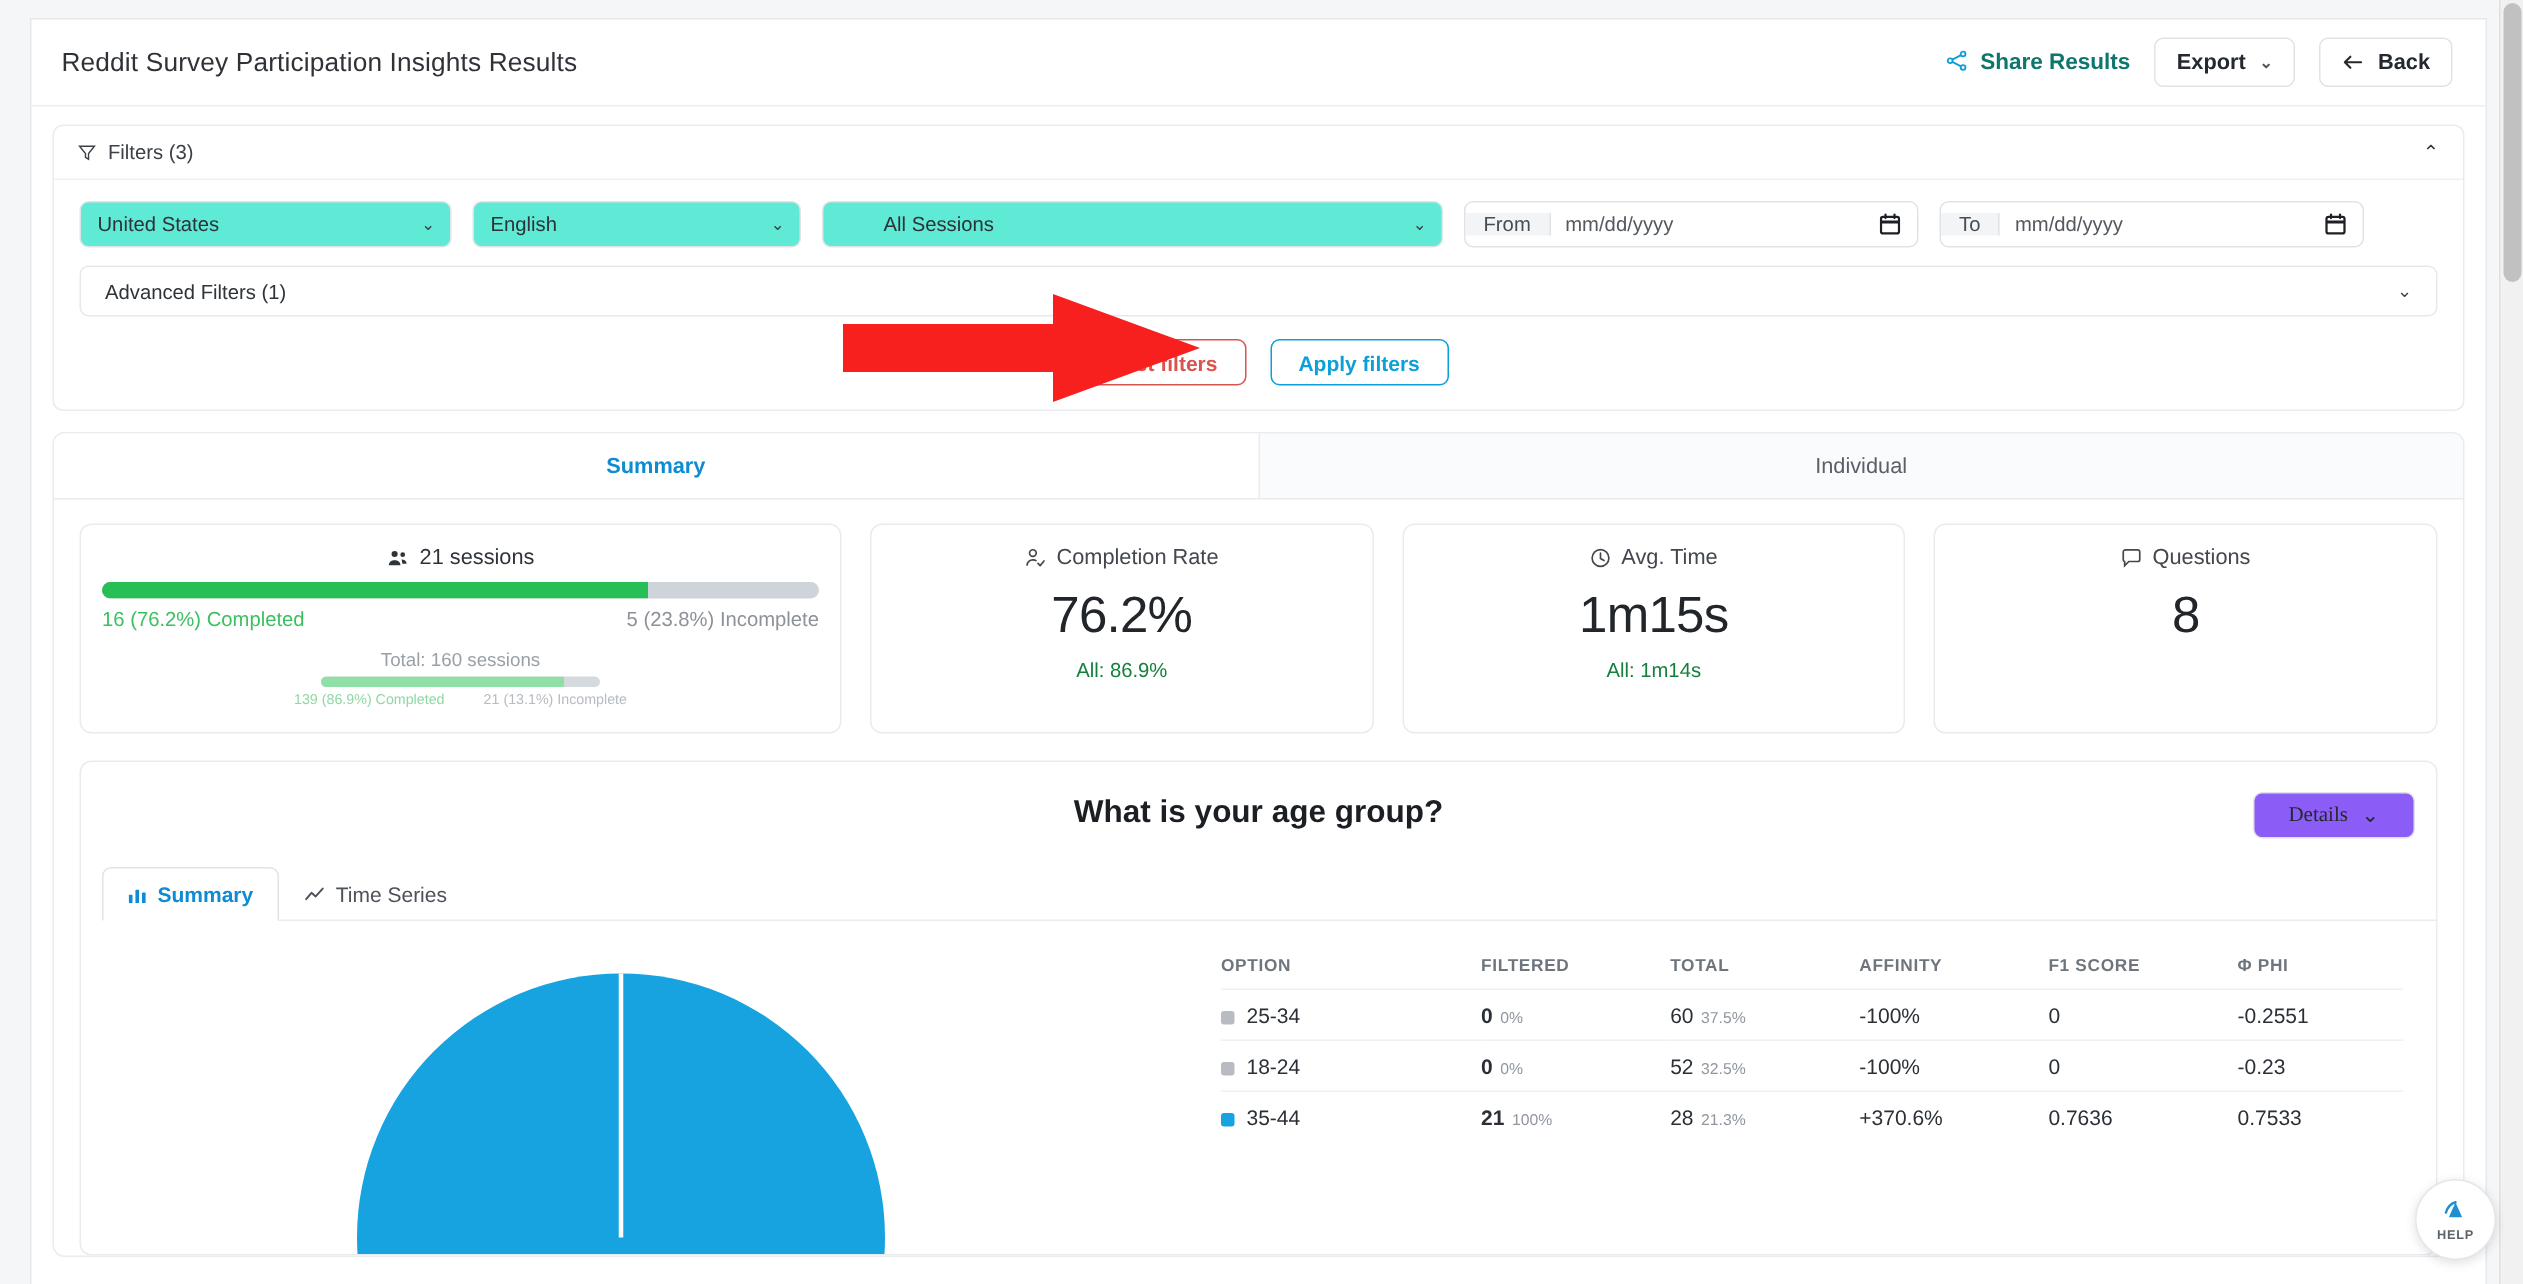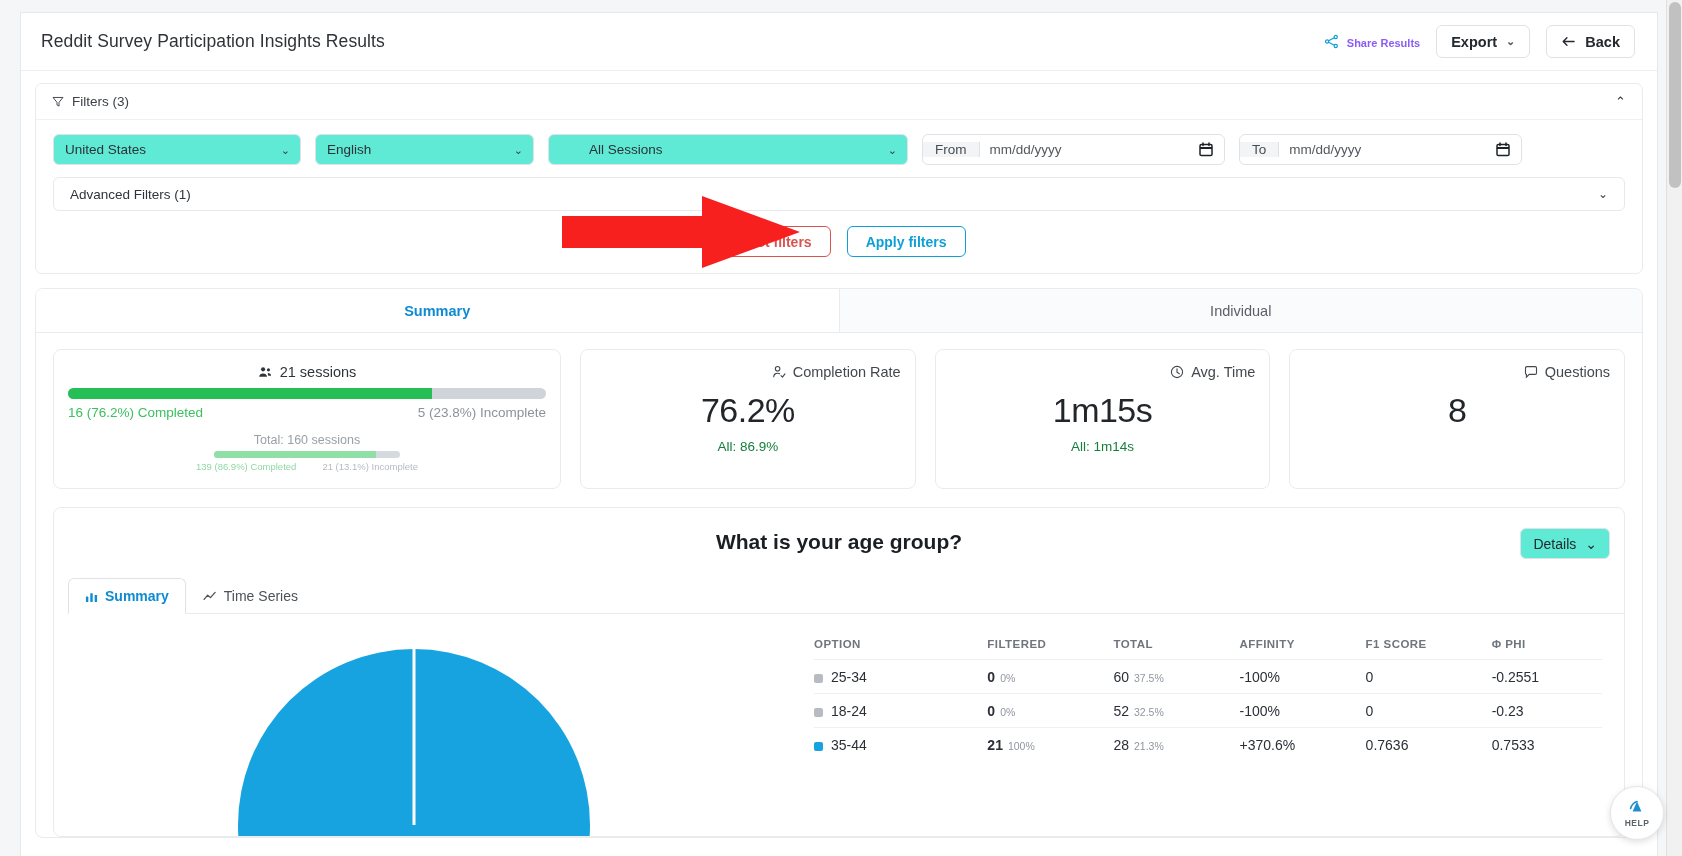--- a/index.html
+++ b/index.html
@@ -33,22 +33,22 @@
   .page-title {
     font-size: 17.5px; color: #2f3338; font-weight: 400;
     letter-spacing: .1px;
     margin-left: 8px;
   }
   .header-actions {
     margin-left: auto;
     display: flex; align-items: center; gap: 16px;
   }
   .share-link {
-    display: flex; align-items: flex-end; gap: 8px;
-    color: #8b5cf6; font-size: 11px; font-weight: 600;
+    display: flex; align-items: flex-start; gap: 8px;
+    color: #0f766e; font-size: 15px; font-weight: 600;
     cursor: pointer;
   }
   .btn {
     display: inline-flex; align-items: center; gap: 9px;
     height: 33px; padding: 0 14px;
     border: 1px solid #dfe2e6; border-radius: 6px;
     background: #fff; font-size: 14.5px; color: #24292f;
     font-weight: 600; cursor: pointer; white-space: nowrap;
   }
   .btn .caret { font-size: 11px; color: #555; }
@@ -81,21 +81,21 @@
     font-size: 13.5px; color: #2d3238;
     cursor: pointer;
   }
   .select-box .sc {
     position: absolute; right: 10px; top: 50%;
     transform: translateY(-50%);
     font-size: 11px; color: #3a3f45;
   }
   .sb-country { width: 248px; }
   .sb-language { width: 219px; }
-  .sb-sessions { width: 360px; padding-left: 40px; }
+  .sb-sessions { width: 414px; padding-left: 40px; }
   .date-group {
     display: flex; align-items: center;
     height: 31px;
     border: 1px solid #dfe3e8; border-radius: 6px;
     overflow: hidden; background: #fff;
   }
   .date-group .addon {
     display: flex; align-items: center;
     padding: 0 12px;
     background: #f3f4f6;
@@ -208,21 +208,21 @@
   .bar-fill-sm { background: #90dfa7; height: 100%; }
   .bar-legend-sm {
     margin: 3px auto 0 auto; width: 222px;
     display: flex; justify-content: space-between;
     font-size: 9.5px;
   }
   .lgs-complete { color: #8fd8a4; }
   .lgs-incomplete { color: #b6bbc1; }
   .stat-label {
     font-size: 14.5px; color: #43484e;
-    display: flex; align-items: center; justify-content: flex-end; gap: 7px;
+    display: flex; align-items: center; justify-content: center; gap: 7px;
   }
   .stat-value {
     margin-top: 11px;
     font-size: 34px; color: #22262b; font-weight: 400;
     letter-spacing: -.5px;
   }
   .stat-sub { margin-top: 9px; font-size: 13.5px; color: #15803d; }
   
   .question-card {
     margin: 18px 17px 0 17px;
@@ -236,24 +236,25 @@
     text-align: center; padding-top: 22px;
     font-size: 21px; font-weight: 700; color: #1b1f24;
   }
   .q-meta {
     text-align: center; margin-top: 8px;
     font-size: 14px; color: #80868d;
   }
   .details-btn {
     position: absolute; right: 14px; top: 20px;
     display: inline-flex; align-items: center; gap: 9px;
-    height: 31px; padding: 0 12px;
+    height: 31px; padding: 0 23px;
     border: 1px solid #dfe2e6; border-radius: 6px;
-    background: #5eead4; font-size: 14px; color: #24292f;
+    background: #8b5cf6; font-size: 14px; color: #24292f;
     cursor: pointer;
+    font-family: Liberation Serif, serif;
   }
   .q-tabs {
     display: flex; gap: 0;
     margin: 24px 0 0 14px;
     border-bottom: 1px solid #e9ebee;
     position: relative;
   }
   .q-tab {
     display: flex; align-items: center; gap: 7px;
     padding: 9px 16px;

